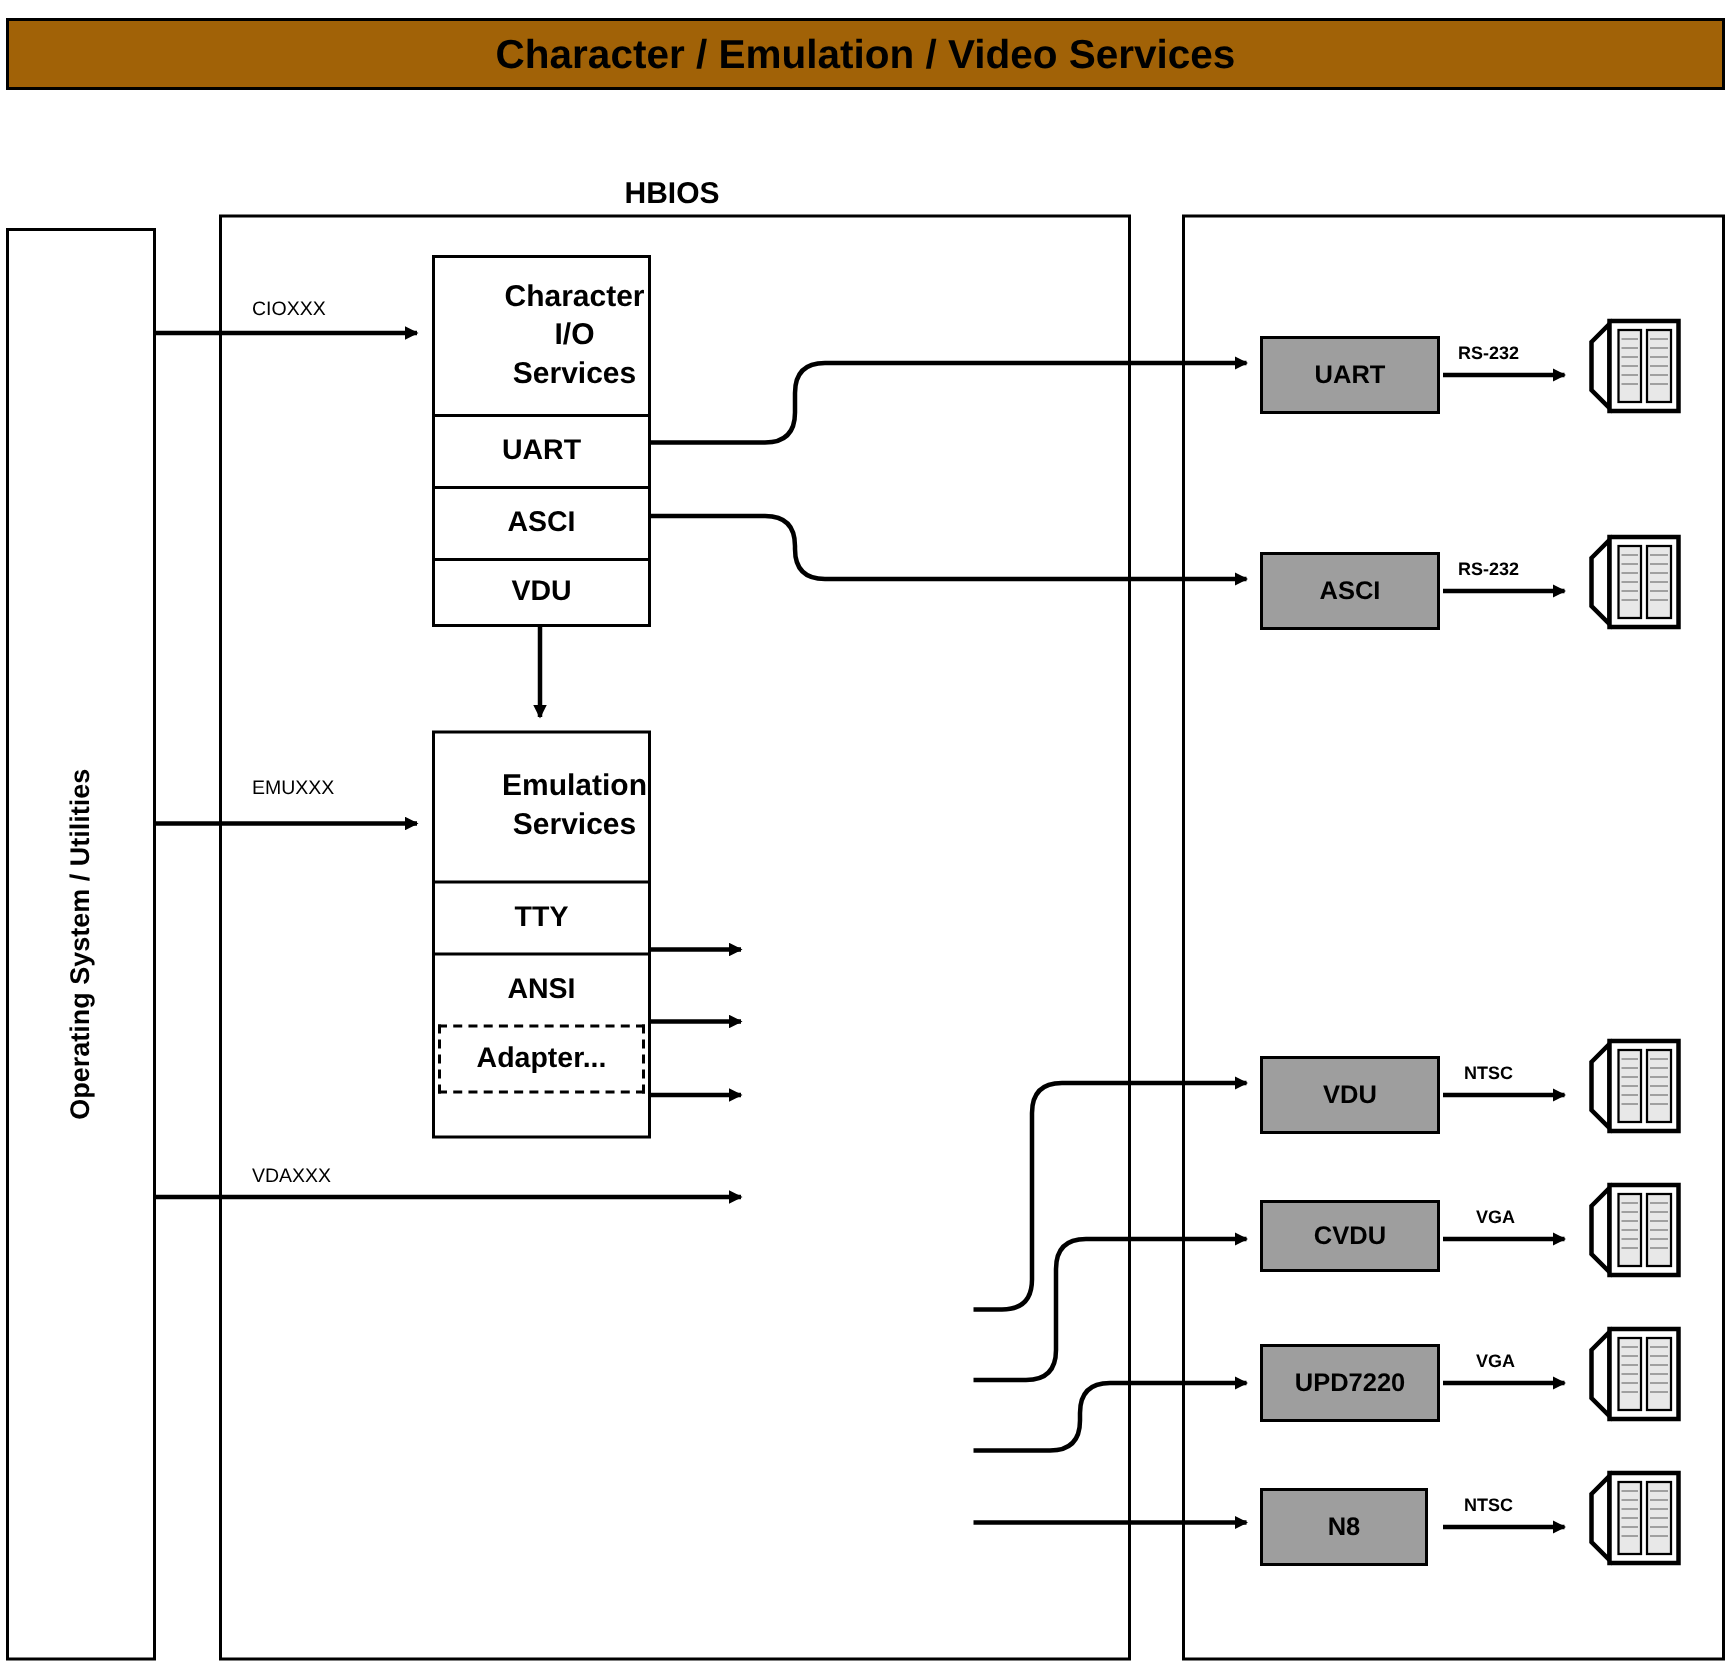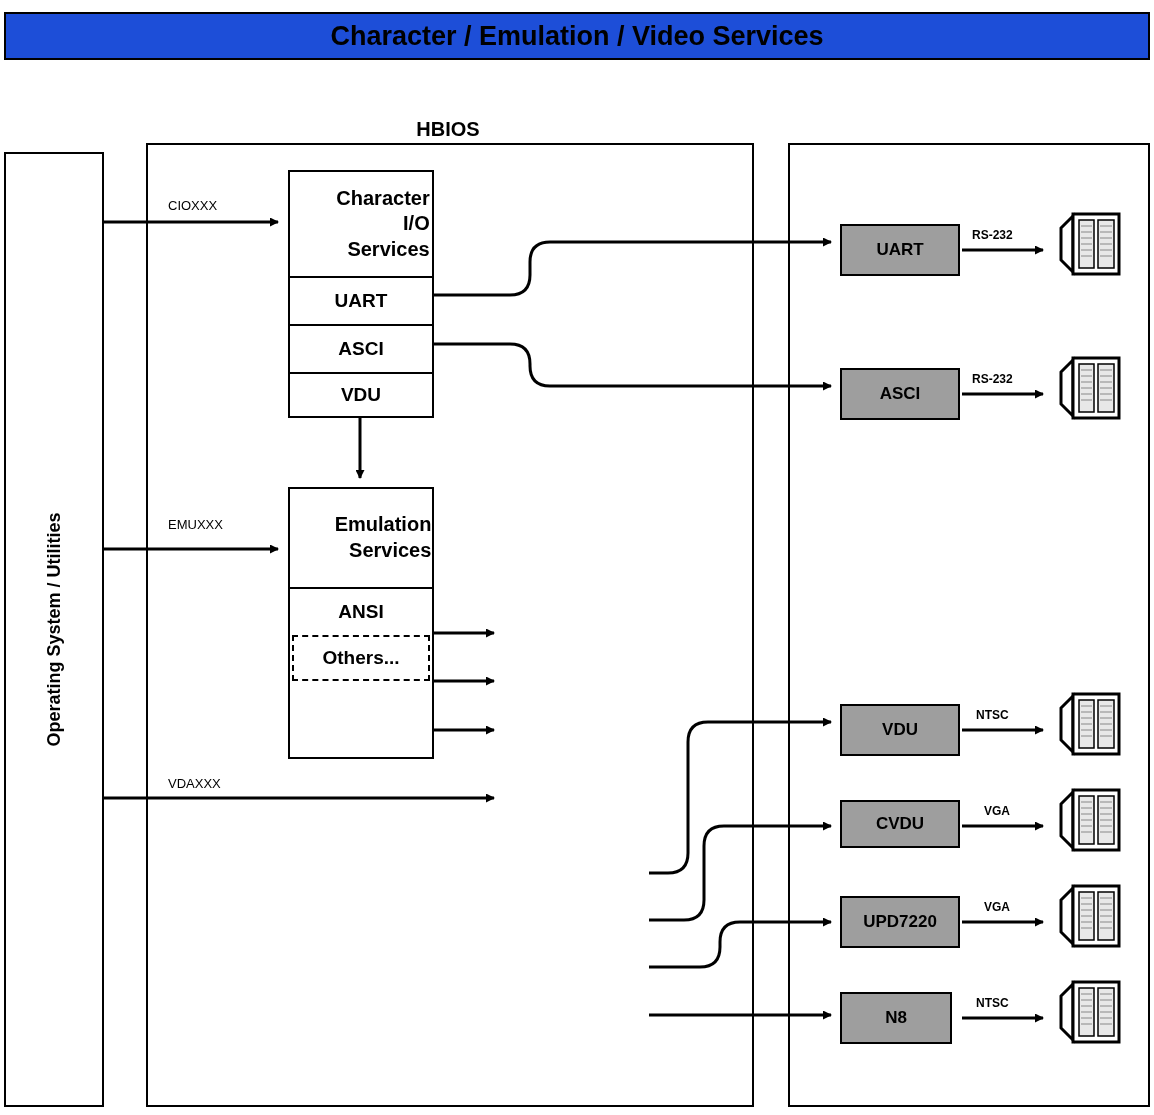--- a/index.html
+++ b/index.html
@@ -12,21 +12,21 @@
     width: 1154px;
     height: 1115px;
     background: #ffffff;
     font-family: "Liberation Sans", sans-serif;
     overflow: hidden;
   }
   .box {
     position: absolute;
     box-sizing: border-box;
     border: 2px solid #000000;
-    background: #1d4ed8;
+    background: #a16207;
   }
   .title-bar {
     left: 4px;
     top: 12px;
     width: 1146px;
     height: 48px;
     display: flex;
     align-items: center;
     justify-content: center;
     font-size: 27px;
@@ -68,21 +68,21 @@
     border: 2px solid #000000;
     background: #ffffff;
     display: flex;
     flex-direction: column;
   }
   .stack .head {
     flex: none;
     display: flex;
     align-items: center;
     justify-content: center;
-    text-align: right;
+    text-align: center;
     font-size: 20px;
     font-weight: bold;
     line-height: 1.28;
     padding: 19px;
     box-sizing: border-box;
     margin-left: 44px;
   }
   .stack .row {
     flex: none;
     box-sizing: border-box;
@@ -156,22 +156,23 @@
 
   <div class="stack" style="left:288px; top:170px; width:146px; height:248px;">
     <div class="head" style="height:104px;">Character I/O Services</div>
     <div class="row" style="height:48px;">UART</div>
     <div class="row" style="height:48px;">ASCI</div>
     <div class="row" style="height:44px;">VDU</div>
   </div>
 
   <div class="stack" style="left:288px; top:487px; width:146px; height:272px;">
     <div class="head" style="height:98px;">Emulation Services</div>
+    <div class="row" style="height:48px;">TTY</div>
     <div class="row" style="height:48px;">ANSI</div>
-    <div class="row dashed" style="height:46px;">Others...</div>
+    <div class="row dashed" style="height:46px;">Adapter...</div>
   </div>
 
 
   <div class="hw-chip" style="left:840px; top:224px; width:120px; height:52px;">UART</div>
   <div class="hw-chip" style="left:840px; top:368px; width:120px; height:52px;">ASCI</div>
   <div class="hw-chip" style="left:840px; top:704px; width:120px; height:52px;">VDU</div>
   <div class="hw-chip" style="left:840px; top:800px; width:120px; height:48px;">CVDU</div>
   <div class="hw-chip" style="left:840px; top:896px; width:120px; height:52px;">UPD7220</div>
   <div class="hw-chip" style="left:840px; top:992px; width:112px; height:52px;">N8</div>
 

